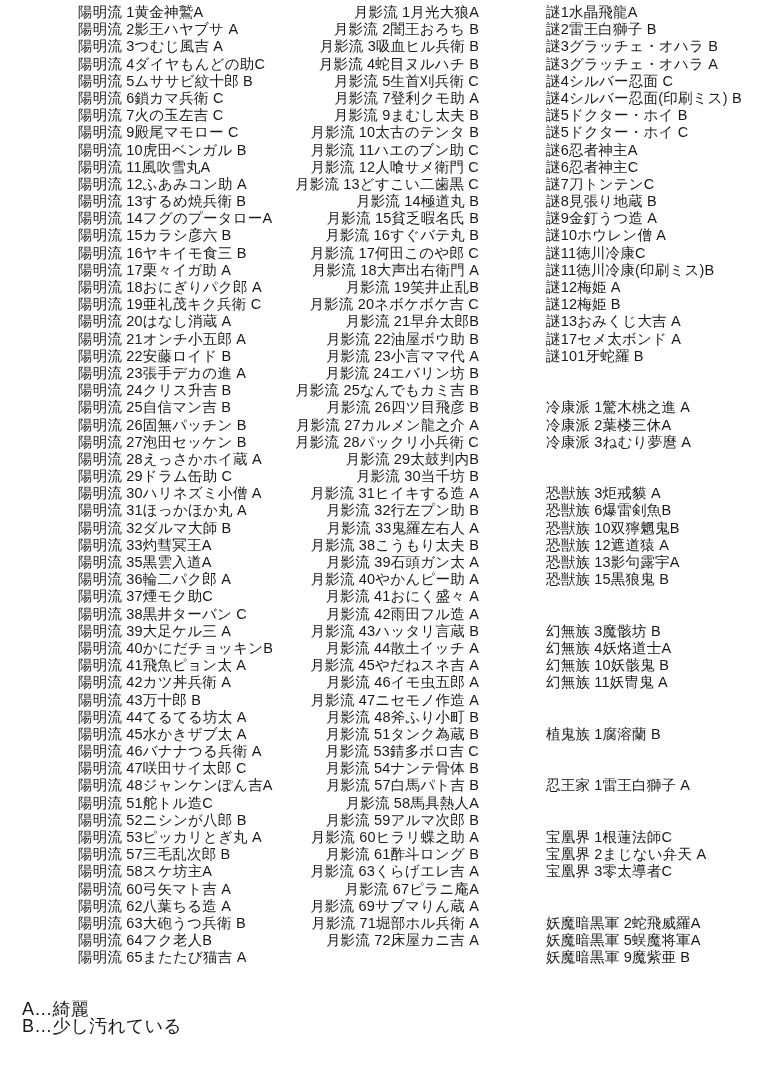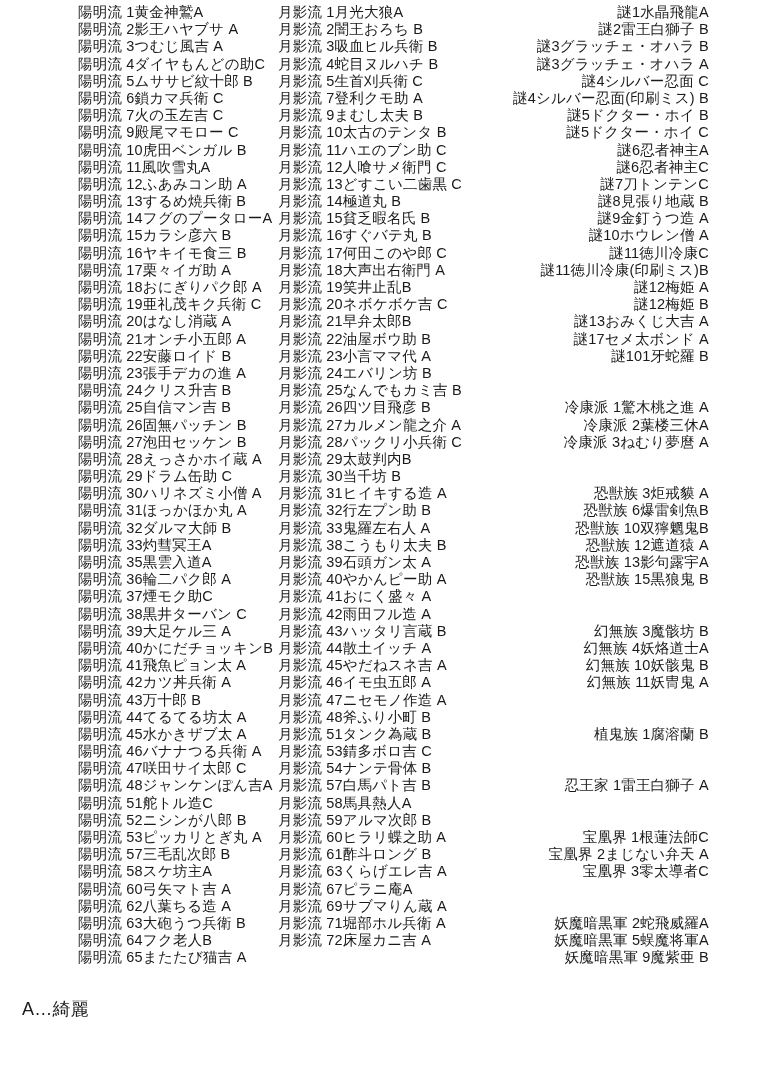--- a/index.html
+++ b/index.html
@@ -14,22 +14,22 @@
     font-family: "Liberation Sans", "DejaVu Sans", sans-serif;
     color: #1a1a1a;
     overflow: hidden;
   }
   .col {
     position: absolute;
     top: 4px;
     white-space: pre;
   }
   .col-left  { left: 30px; margin-left: 48px;  }
-  .col-mid   { left: 278px; }
-  .col-right { left: 513px; text-align: right; }
+  .col-mid   { left: 295px; text-align: right; }
+  .col-right { left: 546px; }
   .line {
     height: 17.2px;
     line-height: 17.2px;
     font-size: 14.5px;
     letter-spacing: 0.2px;
   }
   .legend {
     position: absolute;
     left: 22px;
     top: 1001px;
@@ -43,13 +43,13 @@
 </style>
 </head>
 <body>
 
 <div class="col col-left"><div class="line">陽明流 1黄金神鷲A</div><div class="line">陽明流 2影王ハヤブサ A</div><div class="line">陽明流 3つむじ風吉 A</div><div class="line">陽明流 4ダイヤもんどの助C</div><div class="line">陽明流 5ムササビ紋十郎 B</div><div class="line">陽明流 6鎖カマ兵衛 C</div><div class="line">陽明流 7火の玉左吉 C</div><div class="line">陽明流 9殿尾マモロー C</div><div class="line">陽明流 10虎田ベンガル B</div><div class="line">陽明流 11風吹雪丸A</div><div class="line">陽明流 12ふあみコン助 A</div><div class="line">陽明流 13するめ焼兵衛 B</div><div class="line">陽明流 14フグのプータローA</div><div class="line">陽明流 15カラシ彦六 B</div><div class="line">陽明流 16ヤキイモ食三 B</div><div class="line">陽明流 17栗々イガ助 A</div><div class="line">陽明流 18おにぎりパク郎 A</div><div class="line">陽明流 19亜礼茂キク兵衛 C</div><div class="line">陽明流 20はなし消蔵 A</div><div class="line">陽明流 21オンチ小五郎 A</div><div class="line">陽明流 22安藤ロイド B</div><div class="line">陽明流 23張手デカの進 A</div><div class="line">陽明流 24クリス升吉 B</div><div class="line">陽明流 25自信マン吉 B</div><div class="line">陽明流 26固無パッチン B</div><div class="line">陽明流 27泡田セッケン B</div><div class="line">陽明流 28えっさかホイ蔵 A</div><div class="line">陽明流 29ドラム缶助 C</div><div class="line">陽明流 30ハリネズミ小僧 A</div><div class="line">陽明流 31ほっかほか丸 A</div><div class="line">陽明流 32ダルマ大師 B</div><div class="line">陽明流 33灼彗冥王A</div><div class="line">陽明流 35黒雲入道A</div><div class="line">陽明流 36輪二パク郎 A</div><div class="line">陽明流 37煙モク助C</div><div class="line">陽明流 38黒井ターバン C</div><div class="line">陽明流 39大足ケル三 A</div><div class="line">陽明流 40かにだチョッキンB</div><div class="line">陽明流 41飛魚ピョン太 A</div><div class="line">陽明流 42カツ丼兵衛 A</div><div class="line">陽明流 43万十郎 B</div><div class="line">陽明流 44てるてる坊太 A</div><div class="line">陽明流 45水かきザブ太 A</div><div class="line">陽明流 46バナナつる兵衛 A</div><div class="line">陽明流 47咲田サイ太郎 C</div><div class="line">陽明流 48ジャンケンぽん吉A</div><div class="line">陽明流 51舵トル造C</div><div class="line">陽明流 52ニシンが八郎 B</div><div class="line">陽明流 53ピッカリとぎ丸 A</div><div class="line">陽明流 57三毛乱次郎 B</div><div class="line">陽明流 58スケ坊主A</div><div class="line">陽明流 60弓矢マト吉 A</div><div class="line">陽明流 62八葉ちる造 A</div><div class="line">陽明流 63大砲うつ兵衛 B</div><div class="line">陽明流 64フク老人B</div><div class="line">陽明流 65またたび猫吉 A</div></div>
 
 <div class="col col-mid"><div class="line">月影流 1月光大狼A</div><div class="line">月影流 2闇王おろち B</div><div class="line">月影流 3吸血ヒル兵衛 B</div><div class="line">月影流 4蛇目ヌルハチ B</div><div class="line">月影流 5生首刈兵衛 C</div><div class="line">月影流 7登利クモ助 A</div><div class="line">月影流 9まむし太夫 B</div><div class="line">月影流 10太古のテンタ B</div><div class="line">月影流 11ハエのブン助 C</div><div class="line">月影流 12人喰サメ衛門 C</div><div class="line">月影流 13どすこい二歯黒 C</div><div class="line">月影流 14極道丸 B</div><div class="line">月影流 15貧乏暇名氏 B</div><div class="line">月影流 16すぐバテ丸 B</div><div class="line">月影流 17何田このや郎 C</div><div class="line">月影流 18大声出右衛門 A</div><div class="line">月影流 19笑井止乱B</div><div class="line">月影流 20ネボケボケ吉 C</div><div class="line">月影流 21早弁太郎B</div><div class="line">月影流 22油屋ボウ助 B</div><div class="line">月影流 23小言ママ代 A</div><div class="line">月影流 24エバリン坊 B</div><div class="line">月影流 25なんでもカミ吉 B</div><div class="line">月影流 26四ツ目飛彦 B</div><div class="line">月影流 27カルメン龍之介 A</div><div class="line">月影流 28パックリ小兵衛 C</div><div class="line">月影流 29太鼓判内B</div><div class="line">月影流 30当千坊 B</div><div class="line">月影流 31ヒイキする造 A</div><div class="line">月影流 32行左プン助 B</div><div class="line">月影流 33鬼羅左右人 A</div><div class="line">月影流 38こうもり太夫 B</div><div class="line">月影流 39石頭ガン太 A</div><div class="line">月影流 40やかんピー助 A</div><div class="line">月影流 41おにく盛々 A</div><div class="line">月影流 42雨田フル造 A</div><div class="line">月影流 43ハッタリ言蔵 B</div><div class="line">月影流 44散土イッチ A</div><div class="line">月影流 45やだねスネ吉 A</div><div class="line">月影流 46イモ虫五郎 A</div><div class="line">月影流 47ニセモノ作造 A</div><div class="line">月影流 48斧ふり小町 B</div><div class="line">月影流 51タンク為蔵 B</div><div class="line">月影流 53錆多ボロ吉 C</div><div class="line">月影流 54ナンテ骨体 B</div><div class="line">月影流 57白馬パト吉 B</div><div class="line">月影流 58馬具熱人A</div><div class="line">月影流 59アルマ次郎 B</div><div class="line">月影流 60ヒラリ蝶之助 A</div><div class="line">月影流 61酢斗ロング B</div><div class="line">月影流 63くらげエレ吉 A</div><div class="line">月影流 67ピラニ庵A</div><div class="line">月影流 69サブマりん蔵 A</div><div class="line">月影流 71堀部ホル兵衛 A</div><div class="line">月影流 72床屋カニ吉 A</div></div>
 
 <div class="col col-right"><div class="line">謎1水晶飛龍A</div><div class="line">謎2雷王白獅子 B</div><div class="line">謎3グラッチェ・オハラ B</div><div class="line">謎3グラッチェ・オハラ A</div><div class="line">謎4シルバー忍面 C</div><div class="line">謎4シルバー忍面(印刷ミス) B</div><div class="line">謎5ドクター・ホイ B</div><div class="line">謎5ドクター・ホイ C</div><div class="line">謎6忍者神主A</div><div class="line">謎6忍者神主C</div><div class="line">謎7刀トンテンC</div><div class="line">謎8見張り地蔵 B</div><div class="line">謎9金釘うつ造 A</div><div class="line">謎10ホウレン僧 A</div><div class="line">謎11徳川冷康C</div><div class="line">謎11徳川冷康(印刷ミス)B</div><div class="line">謎12梅姫 A</div><div class="line">謎12梅姫 B</div><div class="line">謎13おみくじ大吉 A</div><div class="line">謎17セメ太ボンド A</div><div class="line">謎101牙蛇羅 B</div><div class="line"></div><div class="line"></div><div class="line">冷康派 1驚木桃之進 A</div><div class="line">冷康派 2葉楼三休A</div><div class="line">冷康派 3ねむり夢麿 A</div><div class="line"></div><div class="line"></div><div class="line">恐獣族 3炬戒貘 A</div><div class="line">恐獣族 6爆雷剣魚B</div><div class="line">恐獣族 10双獰魍鬼B</div><div class="line">恐獣族 12遮道猿 A</div><div class="line">恐獣族 13影句露宇A</div><div class="line">恐獣族 15黒狼鬼 B</div><div class="line"></div><div class="line"></div><div class="line">幻無族 3魔骸坊 B</div><div class="line">幻無族 4妖烙道士A</div><div class="line">幻無族 10妖骸鬼 B</div><div class="line">幻無族 11妖冑鬼 A</div><div class="line"></div><div class="line"></div><div class="line">植鬼族 1腐溶蘭 B</div><div class="line"></div><div class="line"></div><div class="line">忍王家 1雷王白獅子 A</div><div class="line"></div><div class="line"></div><div class="line">宝凰界 1根蓮法師C</div><div class="line">宝凰界 2まじない弁天 A</div><div class="line">宝凰界 3零太導者C</div><div class="line"></div><div class="line"></div><div class="line">妖魔暗黒軍 2蛇飛威羅A</div><div class="line">妖魔暗黒軍 5蜈魔将軍A</div><div class="line">妖魔暗黒軍 9魔紫亜 B</div></div>
 
-<div class="legend"><div class="line">A…綺麗</div></div>
+<div class="legend"><div class="line">A…綺麗</div><div class="line">B…少し汚れている</div></div>
 
 </body></html>

